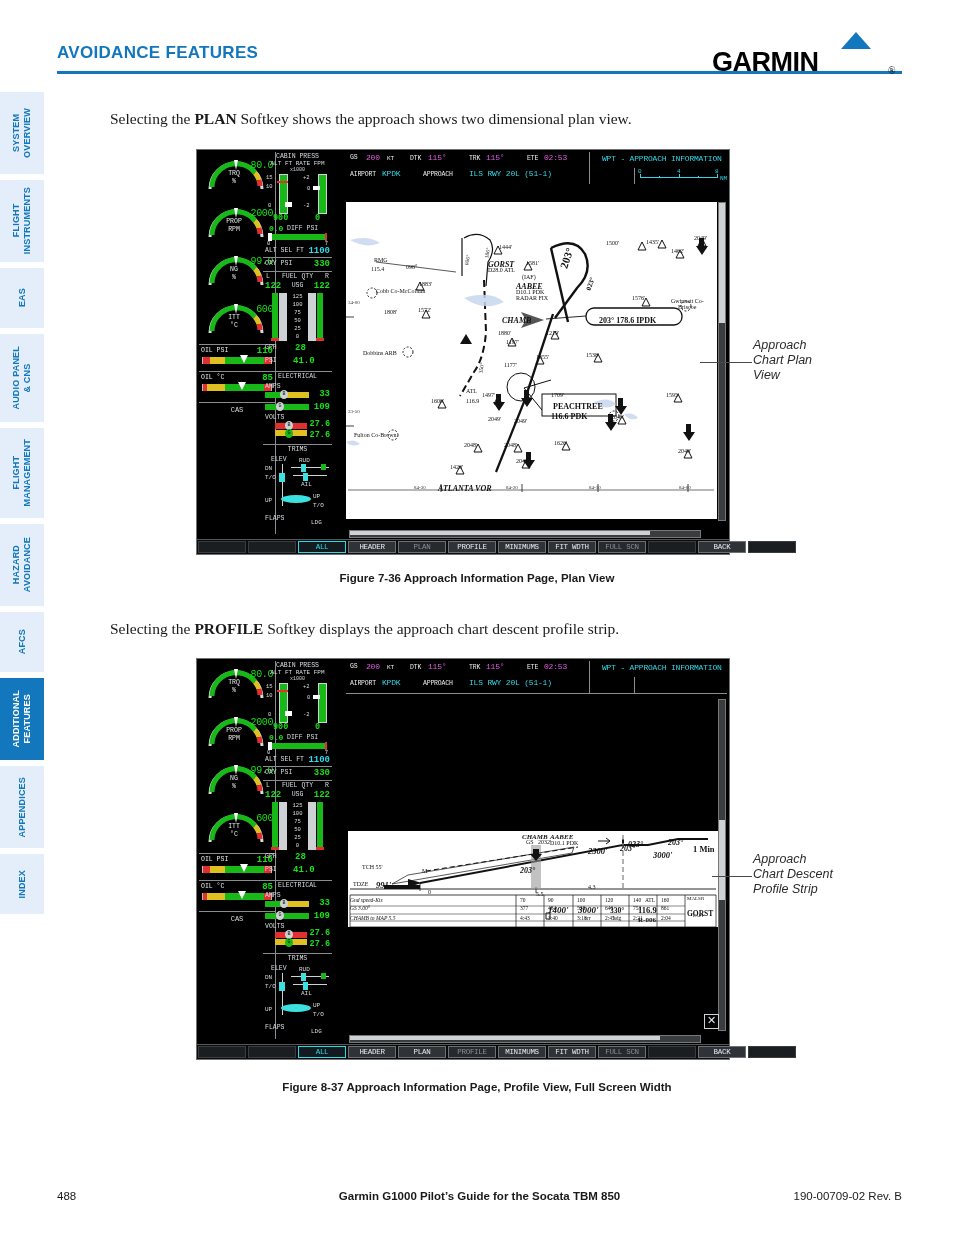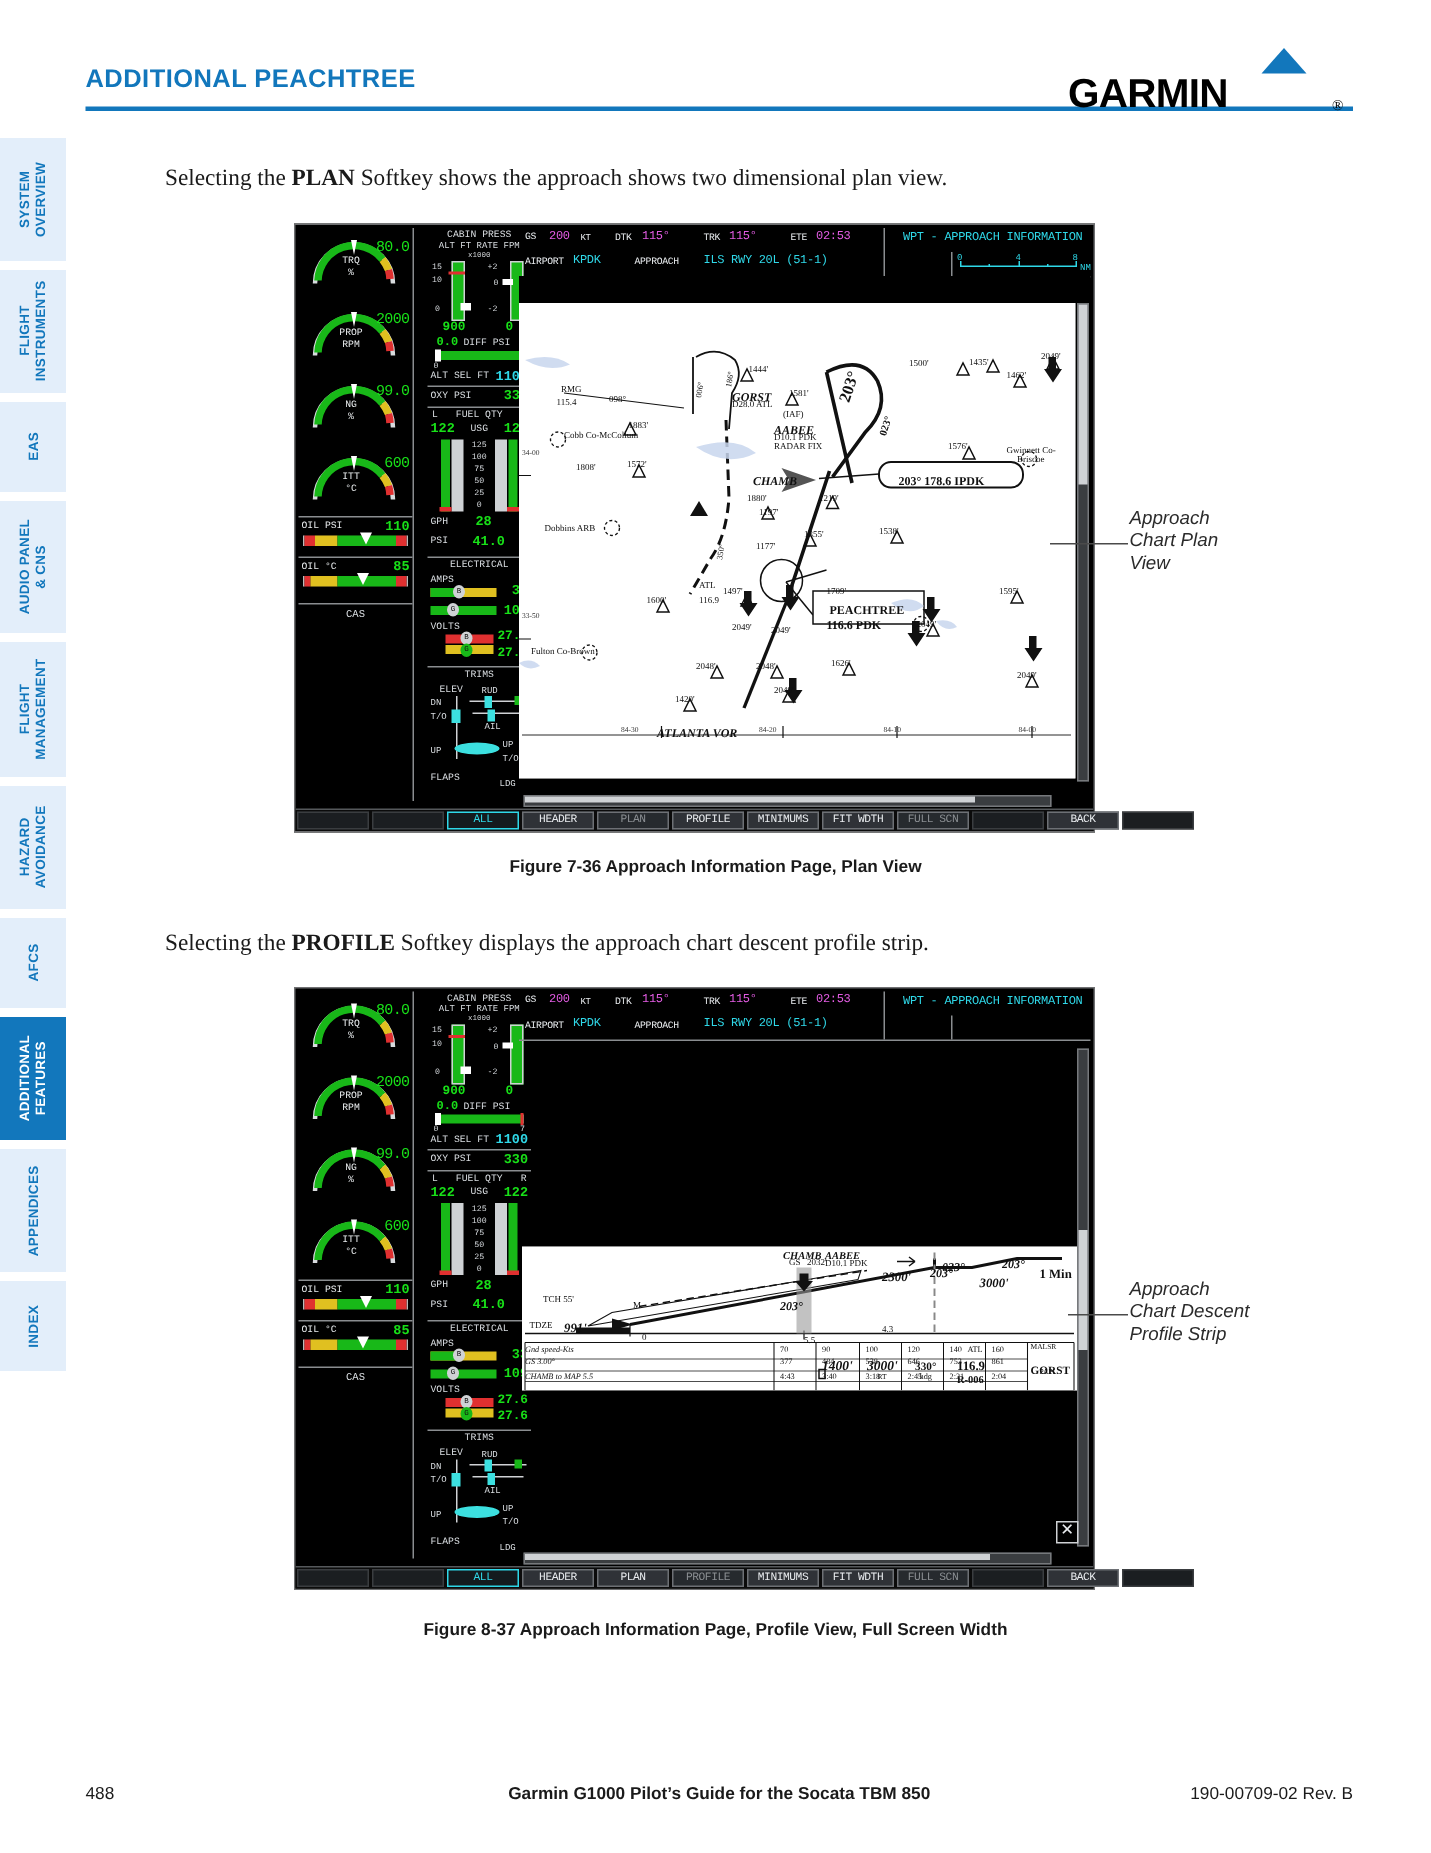--- a/index.html
+++ b/index.html
@@ -47,21 +47,21 @@
 
   
   .annot{position:absolute;font-family:"Liberation Sans",sans-serif;font-style:italic;
      font-size:12.5px;color:#2b2b2b;line-height:15px;}
   .leader{position:absolute;background:#4a4a4a;height:1px;}
 
   
   .g-screen{position:absolute;inset:0;font-family:"Liberation Mono",monospace;color:#d9dde1;}
   .eis{position:absolute;left:2px;top:2px;width:146px;bottom:20px;}
   .eis-l{position:absolute;left:0;top:0;width:76px;bottom:0;border-right:1px solid #8a8d90;}
-  .eis-r{position:absolute;left:86px;top:0;width:69px;bottom:0;}
+  .eis-r{position:absolute;left:64px;top:0;width:69px;bottom:0;}
   .gauge{position:relative;height:48px;}
   .garc{position:absolute;left:8px;top:4px;width:58px;height:34px;}
   .glabel{position:absolute;left:22px;top:18px;font-size:6.5px;color:#e7eaec;line-height:7.5px;text-align:center;width:26px;}
   .gval{position:absolute;right:2px;top:8px;font-size:10px;color:#18e018;font-weight:normal;letter-spacing:-.4px;}
   .bar-row{position:relative;height:26px;border-top:1px solid #8a8d90;}
   .bar-lab{position:absolute;left:2px;top:2px;font-size:6.5px;color:#e7eaec;}
   .bar-val{position:absolute;right:2px;top:1px;font-size:9px;color:#18e018;font-weight:bold;}
   .bar-track{position:absolute;left:3px;right:3px;top:12px;height:7px;background:#151515;border-left:1px solid #bbb;border-right:1px solid #bbb;}
   .seg{position:absolute;top:0;height:7px;}
   .ptr{position:absolute;top:-2px;width:0;height:0;border-left:4px solid transparent;border-right:4px solid transparent;border-top:8px solid #fff;}
@@ -94,21 +94,21 @@
   .footer{position:absolute;left:57px;top:1190px;width:845px;height:20px;
       font-family:"Liberation Sans",sans-serif;font-weight:bold;font-size:11.5px;color:#1a1a1a;}
   .footer .pg{position:absolute;left:0;top:0;font-weight:normal;}
   .footer .mid{position:absolute;left:0;width:845px;text-align:center;top:0;}
   .footer .rt{position:absolute;right:0;top:0;font-weight:normal;}
 </style>
 </head>
 <body>
 
 <div class="page-head">
-  <div class="title">ADDITIONAL PEACHTREE</div>
+  <div class="title">AVOIDANCE FEATURES</div>
   <div class="rule"></div>
   <div class="garmin-logo">
     <div class="gtri"></div>
     <div class="gtxt">GARMIN</div>
     <div class="gdot">®</div>
   </div>
 </div>
 
 <div class="tabs" id="sidebar">
     <div class="tab" style="height: 82px;">

